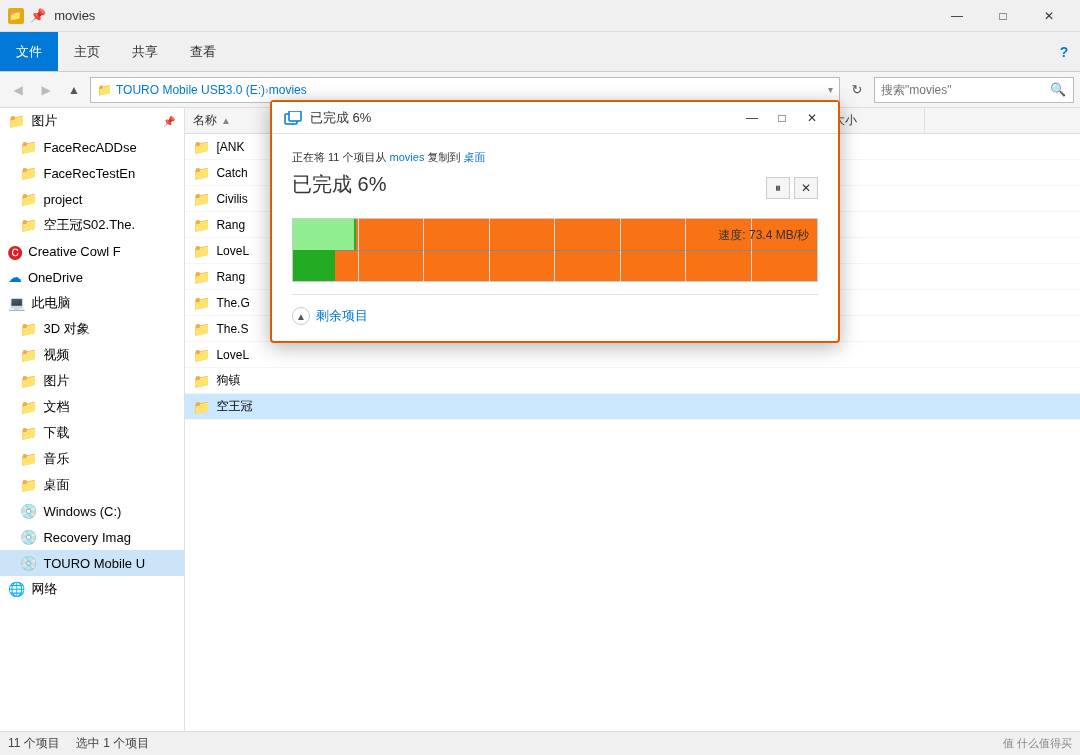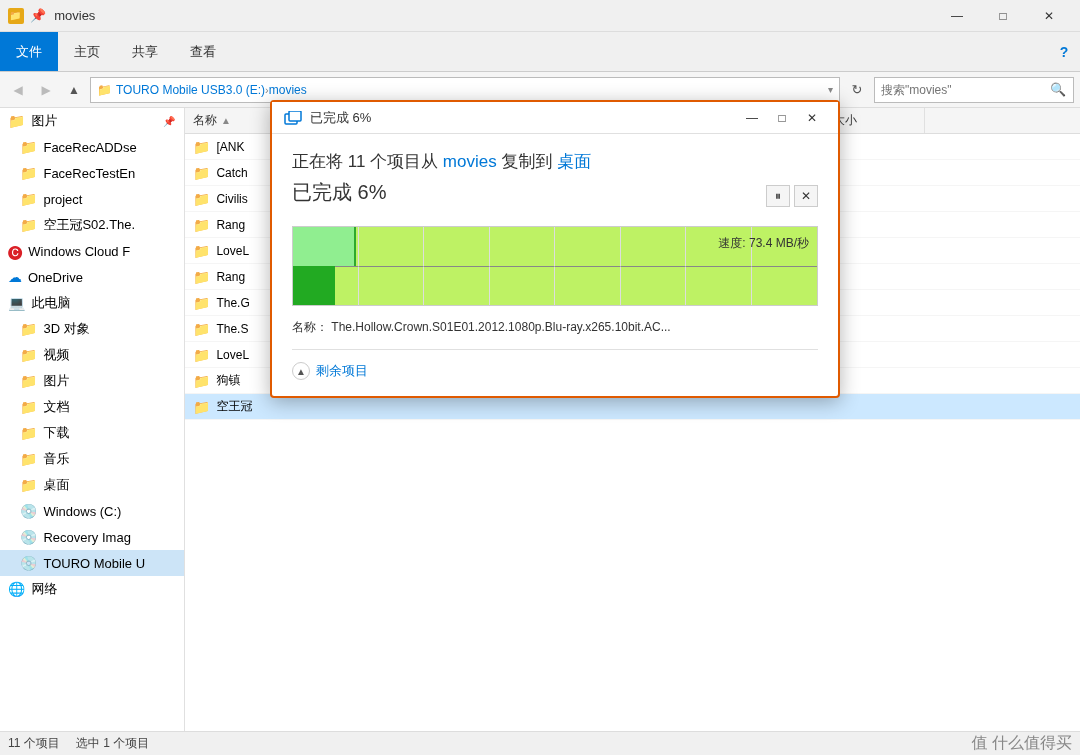--- a/index.html
+++ b/index.html
@@ -225,21 +225,21 @@
       font-size: 12px;
       color: #444;
       gap: 16px;
     }
     .status-bar-right {
       margin-left: auto;
       display: flex;
       align-items: flex-end;
       gap: 6px;
       color: #888;
-      font-size: 16px;
+      font-size: 11px;
     }
 
     
     .copy-dialog {
       position: absolute;
       top: 100px;
       left: 270px;
       width: 570px;
       background: white;
       border: 2px solid #e05a00;
@@ -276,21 +276,21 @@
       cursor: pointer;
       border: none;
       background: transparent;
       color: #333;
     }
 
     .dialog-body {
       padding: 16px 20px;
     }
     .dialog-main-text {
-      font-size: 17px;
+      font-size: 11px;
       color: #333;
       margin-bottom: 6px;
     }
     .dialog-main-text a {
       color: #0078d7;
       text-decoration: none;
     }
     .dialog-progress-label {
       font-size: 20px;
       font-weight: 400;
@@ -308,23 +308,23 @@
       display: flex; align-items: center; justify-content: center;
       border: 1px solid #ccc;
       background: #f5f5f5;
       cursor: pointer;
       font-size: 12px;
       color: #333;
     }
 
     .progress-area {
       width: 100%;
-      height: 80px;
+      height: 64px;
       border: 1px solid #ccc;
-      background: #bef264;
+      background: #f97316;
       margin-bottom: 12px;
       position: relative;
       overflow: hidden;
     }
 
     .dialog-info-row {
       font-size: 12px;
       color: #333;
       margin-bottom: 4px;
       line-height: 1.6;
@@ -425,21 +425,21 @@
     <div class="sidebar-item" style="padding-left:20px;">
       <span style="font-size:14px;">📁</span>
       <span>project</span>
     </div>
     <div class="sidebar-item" style="padding-left:20px;">
       <span style="font-size:14px;">📁</span>
       <span>空王冠S02.The.</span>
     </div>
     <div class="sidebar-item">
       <span style="font-size:14px;color:#da1f26;">🅒</span>
-      <span>Windows Cloud F</span>
+      <span>Creative Cowl F</span>
     </div>
     <div class="sidebar-item">
       <span style="font-size:14px;color:#0078d7;">☁</span>
       <span>OneDrive</span>
     </div>
     <div class="sidebar-item">
       <span style="font-size:14px;">💻</span>
       <span>此电脑</span>
     </div>
     <div class="sidebar-item" style="padding-left:20px;">
@@ -667,23 +667,19 @@
         <div></div>
       </div>
 
       <div style="position:absolute;top:0;left:0;width:12%;height:50%;background:#90ee90;border-right:2px solid #2ea82e;"></div>
 
       <div style="position:absolute;top:50%;left:0;width:8%;height:50%;background:#22aa22;"></div>
 
       <span style="position:absolute;right:8px;top:8px;font-size:12px;color:#333;">速度: 73.4 MB/秒</span>
     </div>
 
-    <div class="dialog-info-row">
-      <span class="label">名称：</span>
-      <span>The.Hollow.Crown.S01E01.2012.1080p.Blu-ray.x265.10bit.AC...</span>
-    </div>
 
     <div class="dialog-detail-section">
       <div class="expand-icon">▲</div>
       <span>剩余项目</span>
     </div>
   </div>
 </div>
 
 </body></html>

